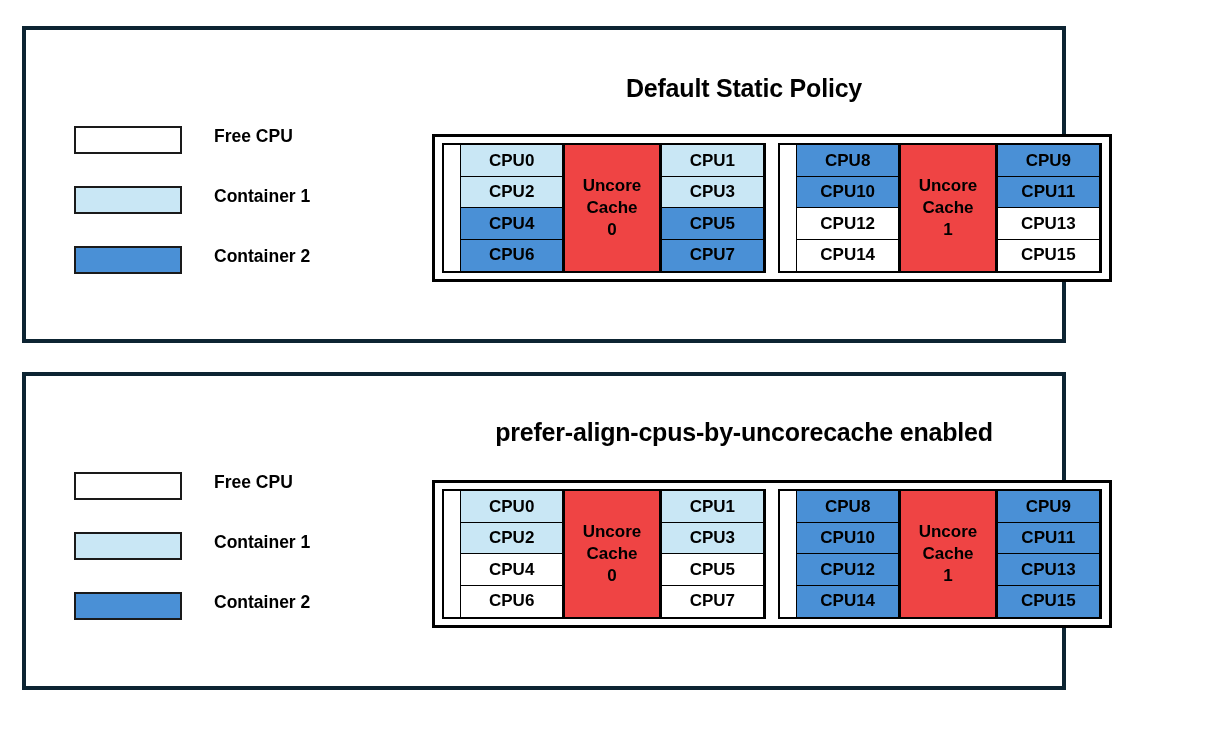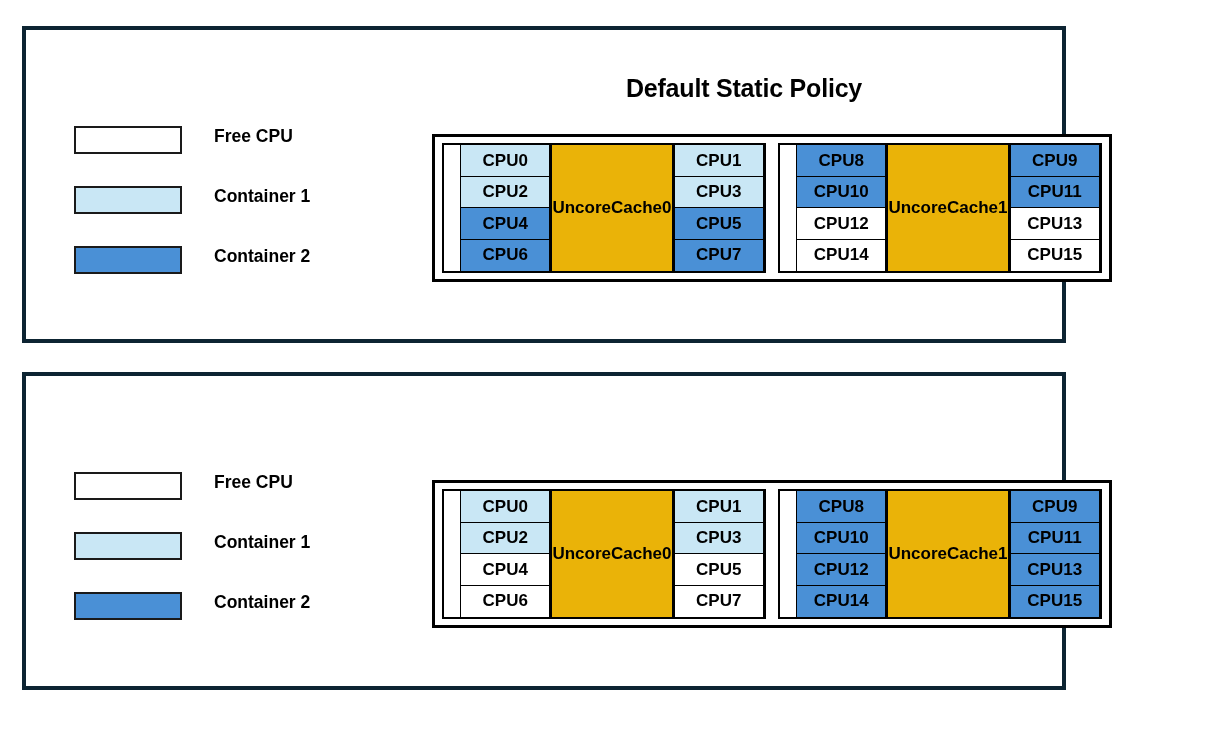--- a/index.html
+++ b/index.html
@@ -96,26 +96,26 @@
     display: flex;
     align-items: center;
     justify-content: center;
     font-size: 17px;
     font-weight: bold;
     color: #000000;
     margin: -0.75px 0;
   }
   .cache-box {
     flex: 1 1 32%;
-    background: #eab308;
+    background: #ef4444;
     border-left: 2px solid #000000;
     border-right: 2px solid #000000;
     box-sizing: border-box;
     display: flex;
-    flex-direction: row;
+    flex-direction: column;
     align-items: center;
     justify-content: center;
     font-size: 17px;
     font-weight: bold;
     color: #000000;
     line-height: 1.28;
     text-align: center;
   }
 </style>
 </head>
@@ -177,20 +177,21 @@
         <div class="cpu-cell" style="background: rgb(74, 144, 214);">CPU9</div>
         <div class="cpu-cell" style="background: rgb(74, 144, 214);">CPU11</div>
         <div class="cpu-cell" style="background: rgb(255, 255, 255);">CPU13</div>
         <div class="cpu-cell" style="background: rgb(255, 255, 255);">CPU15</div>
       </div>
     </div>
   </div>
 </div>
 
 <div class="panel" id="panel-1">
+  <div class="panel-title">prefer-align-cpus-by-uncorecache enabled</div>
 
   <div class="legend">
     <div class="legend-row">
       <div class="legend-swatch" style="background: rgb(255, 255, 255);"></div>
       <div class="legend-label">Free CPU</div>
     </div>
     <div class="legend-row">
       <div class="legend-swatch" style="background: rgb(201, 231, 245);"></div>
       <div class="legend-label">Container 1</div>
     </div>

